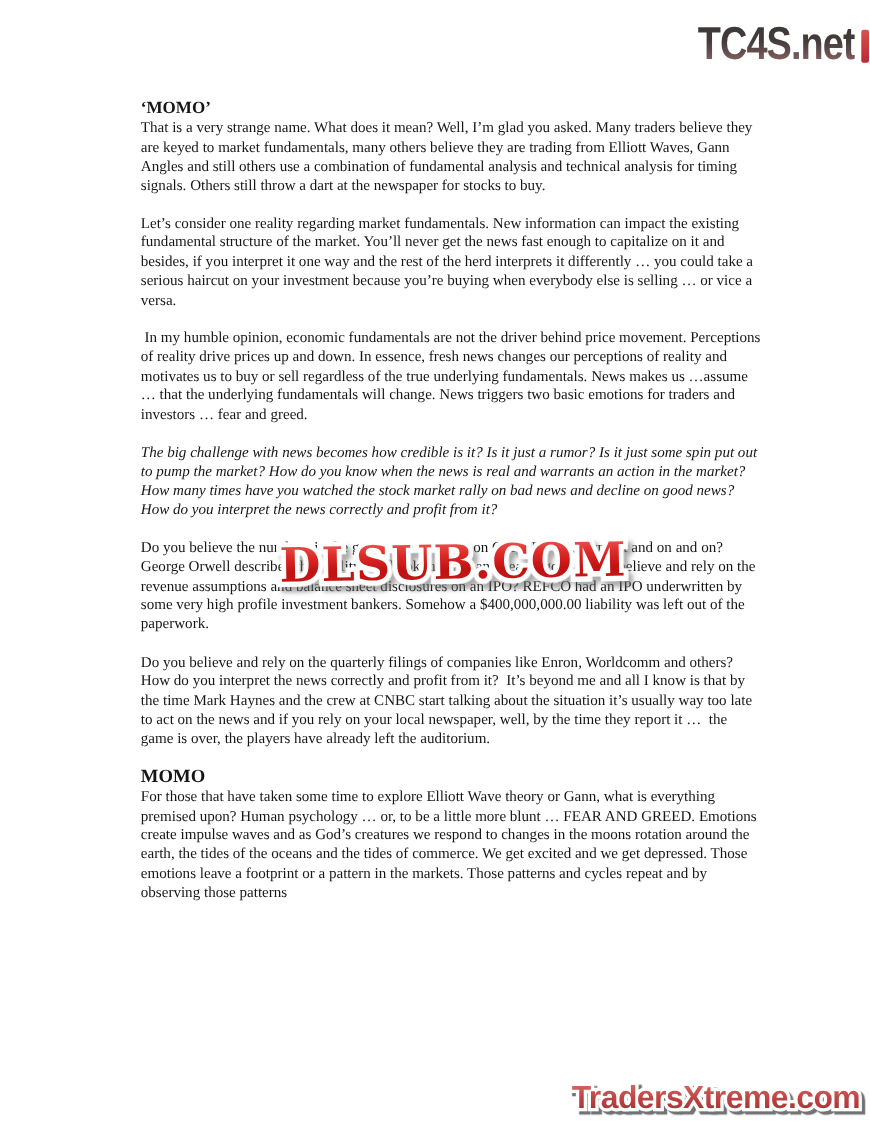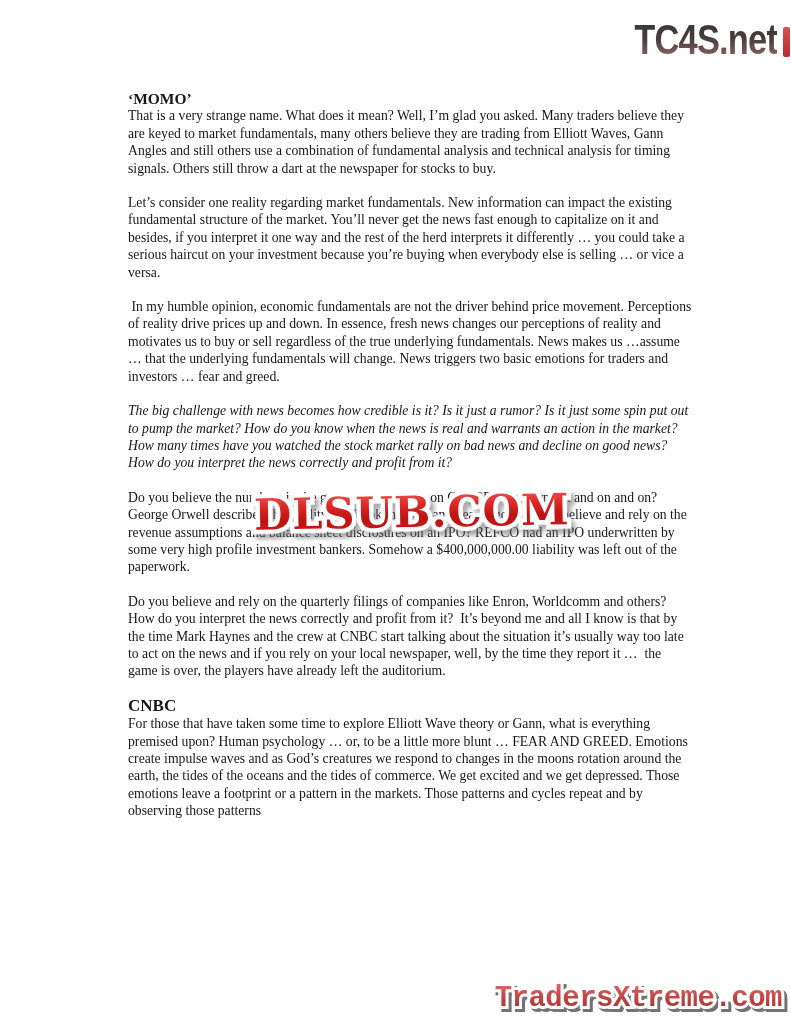--- a/index.html
+++ b/index.html
@@ -98,21 +98,21 @@
       #dd2a28 30%,
       var(--dlsub_red, #bf1212) 62%,
       #c81d1c 100%);
     -webkit-background-clip: text;
     background-clip: text;
   }
 
   
   .wm-traders {
     right: 9px; bottom: 11px;
-    font-family: Liberation Mono, monospace;
+    font-family: Liberation Sans, sans-serif;
     font-weight: 700;
     font-size: 29px;
     letter-spacing: -0.5px;
   }
   .wm-traders .outline {
     -webkit-text-stroke: 6px #ffffff;
     filter: drop-shadow(3px 3px 0 rgba(75,75,75,0.78));
   }
   .wm-traders .fill {
     background: linear-gradient(180deg,
@@ -134,21 +134,21 @@
   </div>
 
   <div class="content">
       <div class="blk-title">‘MOMO’</div>
       <div class="blk-para">That is a very strange name. What does it mean? Well, I’m glad you asked. Many traders believe they are keyed to market fundamentals, many others believe they are trading from Elliott Waves, Gann Angles and still others use a combination of fundamental analysis and technical analysis for timing signals. Others still throw a dart at the newspaper for stocks to buy.</div>
       <div class="blk-para">Let’s consider one reality regarding market fundamentals. New information can impact the existing fundamental structure of the market. You’ll never get the news fast enough to capitalize on it and besides, if you interpret it one way and the rest of the herd interprets it differently … you could take a serious haircut on your investment because you’re buying when everybody else is selling … or vice a versa.</div>
       <div class="blk-para"> In my humble opinion, economic fundamentals are not the driver behind price movement. Perceptions of reality drive prices up and down. In essence, fresh news changes our perceptions of reality and motivates us to buy or sell regardless of the true underlying fundamentals. News makes us …assume … that the underlying fundamentals will change. News triggers two basic emotions for traders and investors … fear and greed.</div>
       <div class="blk-para gap-before">The big challenge with news becomes how credible is it? Is it just a rumor? Is it just some spin put out to pump the market? How do you know when the news is real and warrants an action in the market? How many times have you watched the stock market rally on bad news and decline on good news? How do you interpret the news correctly and profit from it?</div>
       <div class="blk-para">Do you believe the numbers in the government reports on CPI, PPI, employment and on and on? George Orwell described that reality in a book many, many years ago.  Do you believe and rely on the revenue assumptions and balance sheet disclosures on an IPO? REFCO had an IPO underwritten by some very high profile investment bankers. Somehow a $400,000,000.00 liability was left out of the paperwork.</div>
       <div class="blk-para">Do you believe and rely on the quarterly filings of companies like Enron, Worldcomm and others? How do you interpret the news correctly and profit from it?  It’s beyond me and all I know is that by the time Mark Haynes and the crew at CNBC start talking about the situation it’s usually way too late to act on the news and if you rely on your local newspaper, well, by the time they report it …  the game is over, the players have already left the auditorium.</div>
-      <div class="blk-heading">CNBC</div>
+      <div class="blk-heading">MOMO</div>
       <div class="blk-para">For those that have taken some time to explore Elliott Wave theory or Gann, what is everything premised upon? Human psychology … or, to be a little more blunt … FEAR AND GREED. Emotions create impulse waves and as God’s creatures we respond to changes in the moons rotation around the earth, the tides of the oceans and the tides of commerce. We get excited and we get depressed. Those emotions leave a footprint or a pattern in the markets. Those patterns and cycles repeat and by observing those patterns</div>
     </div>
 
   <div class="stamp wm-dlsub">
     <span class="layer outline">DLSUB.COM</span>
     <span class="layer fill">DLSUB.COM</span>
   </div>
 
   <div class="stamp wm-traders">
     <span class="layer outline">TradersXtreme.com</span>

